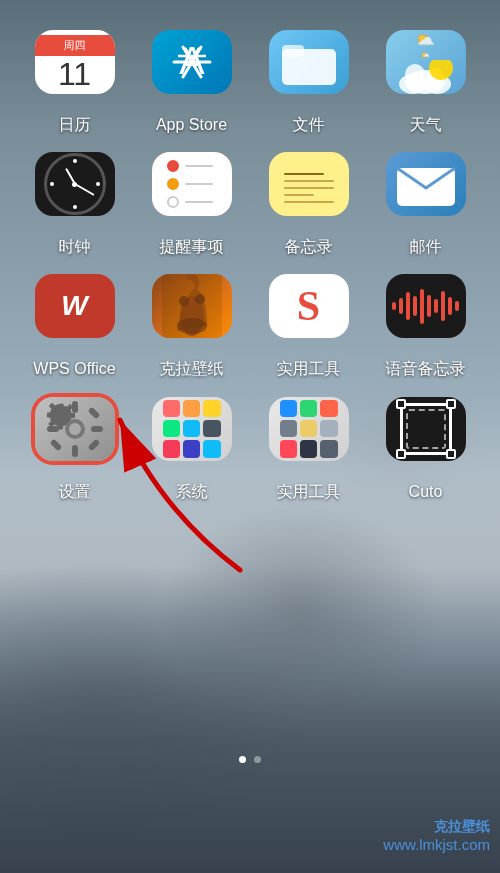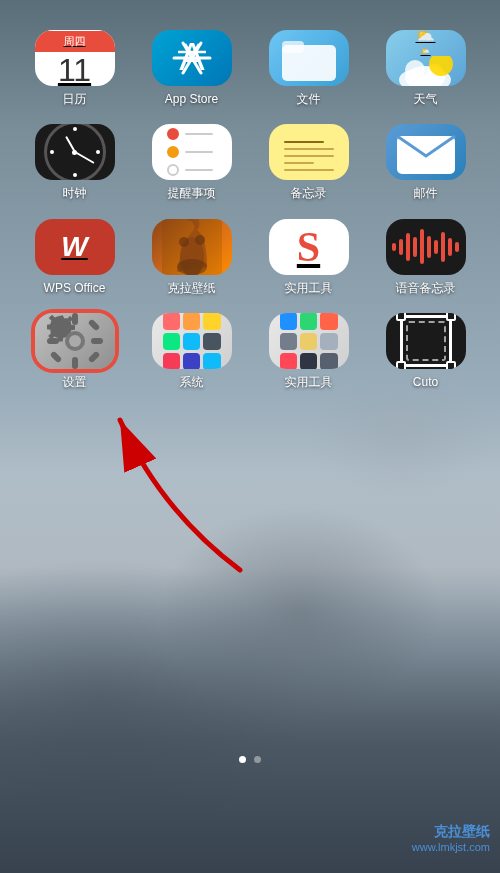--- a/index.html
+++ b/index.html
@@ -59,36 +59,36 @@
       padding: 10px 20px;
     }
     .app-item {
       display: flex;
       flex-direction: column;
       align-items: center;
       cursor: pointer;
     }
     .app-icon {
       width: 80px;
-      height: 56px;
+      height: 64px;
       border-radius: 18px;
       display: flex;
       align-items: center;
       justify-content: center;
       position: relative;
       overflow: hidden;
       margin-bottom: 6px;
-      text-decoration: underline;
     }
     .app-label {
       color: white;
-      font-size: 12px;
+      font-size: 16px;
       text-align: center;
       text-shadow: 0 1px 3px rgba(0,0,0,0.7);
       line-height: 1.2;
+      margin-top: 15px;
     }
     
     .icon-calendar {
       background: white;
       flex-direction: column;
     }
     .cal-header {
       background: #e74c3c;
       width: 100%;
       text-align: center;
@@ -307,21 +307,21 @@
       flex-direction: column;
       align-items: flex-end;
     }
     .watermark-logo {
       color: #4a90d9;
       font-size: 14px;
       font-weight: 600;
     }
     .watermark-url {
       color: #4a90d9;
-      font-size: 11px;
+      font-size: 15px;
     }
     svg.arrow-svg {
       position: absolute;
       pointer-events: none;
     }
   </style>
 </head>
 <body>
 
 <div class="bg"></div>

